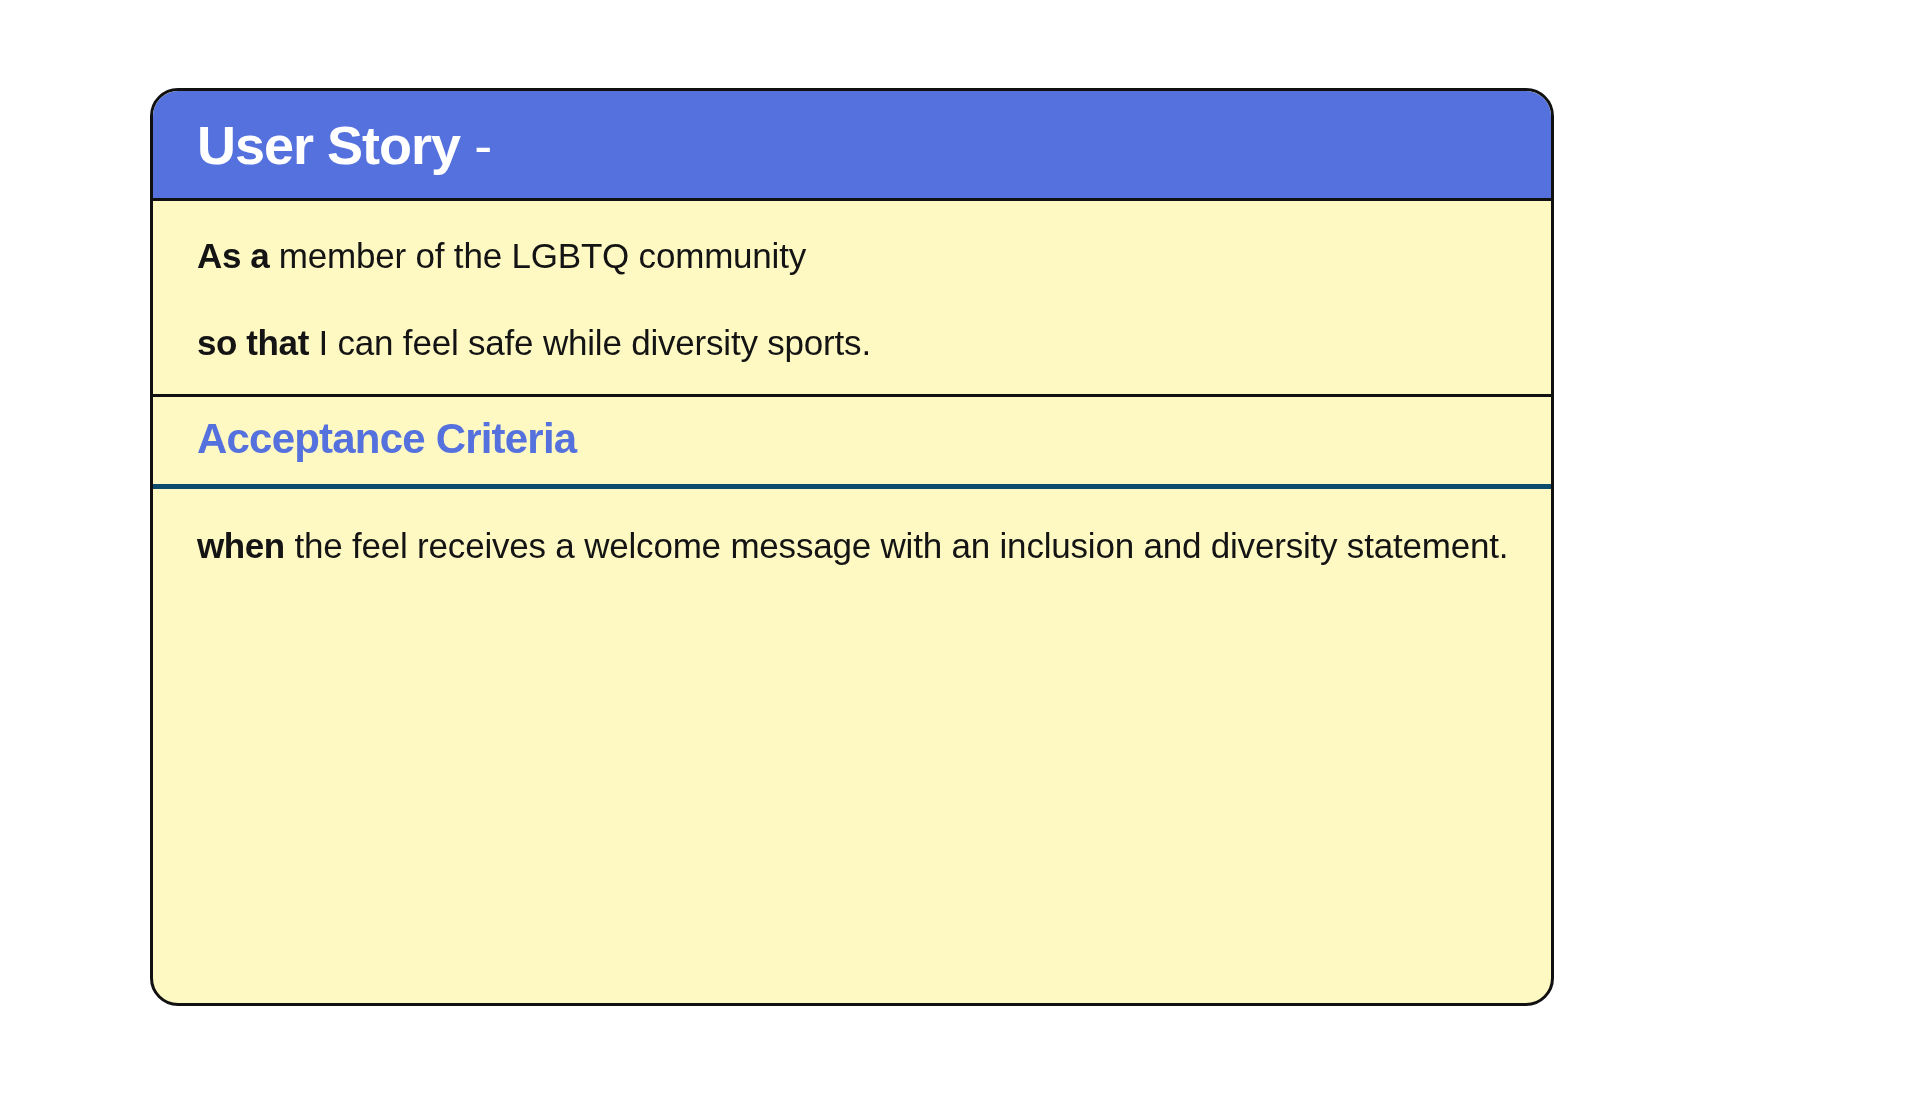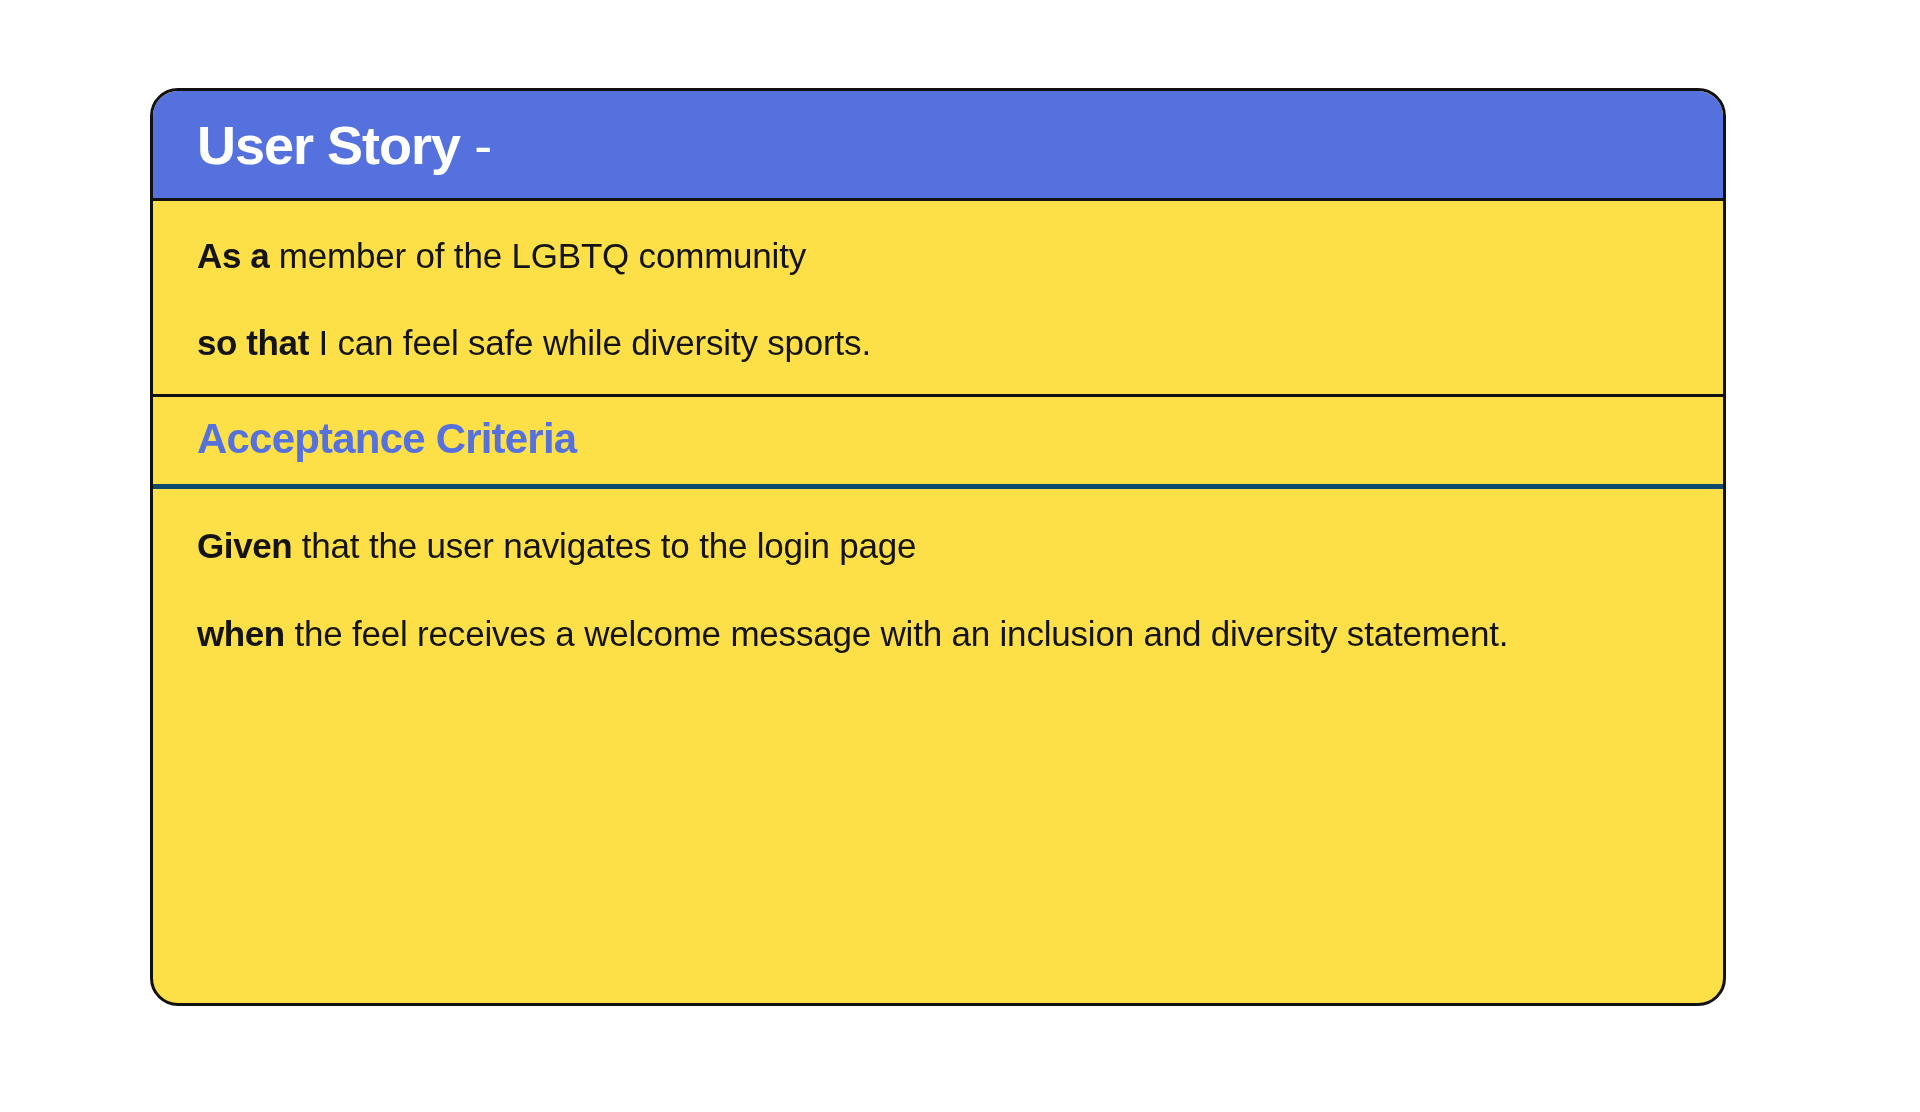--- a/index.html
+++ b/index.html
@@ -21,26 +21,26 @@
     width: 1920px;
     height: 1112px;
     background: #ffffff;
   }
 
   
   .story-card {
     position: absolute;
     left: 150px;
     top: 88px;
-    width: 1576px;
+    width: 1404px;
     height: 918px;
     box-sizing: border-box;
     border: 3px solid #111111;
     border-radius: 28px;
-    background: #fde047;
+    background: #fef9c3;
     overflow: hidden;
     display: flex;
     flex-direction: column;
   }
 
   
   .card-header {
     flex: 0 0 auto;
     height: 110px;
     background: #5571de;
@@ -154,23 +154,20 @@
       </p>
 
     </div>
 
     <div class="section criteria-title-band">
       <h2 class="criteria-heading">Acceptance Criteria</h2>
     </div>
 
     <div class="section criteria-body">
 
-      <p class="stmt">
-        <span class="kw">Given</span><span class="rest"> that the user navigates to the login page</span>
-      </p>
 
 
       <p class="stmt">
         <span class="kw">when</span><span class="rest"> the feel receives a welcome message with an inclusion and diversity statement.</span>
       </p>
 
     </div>
 
   </div>
 

